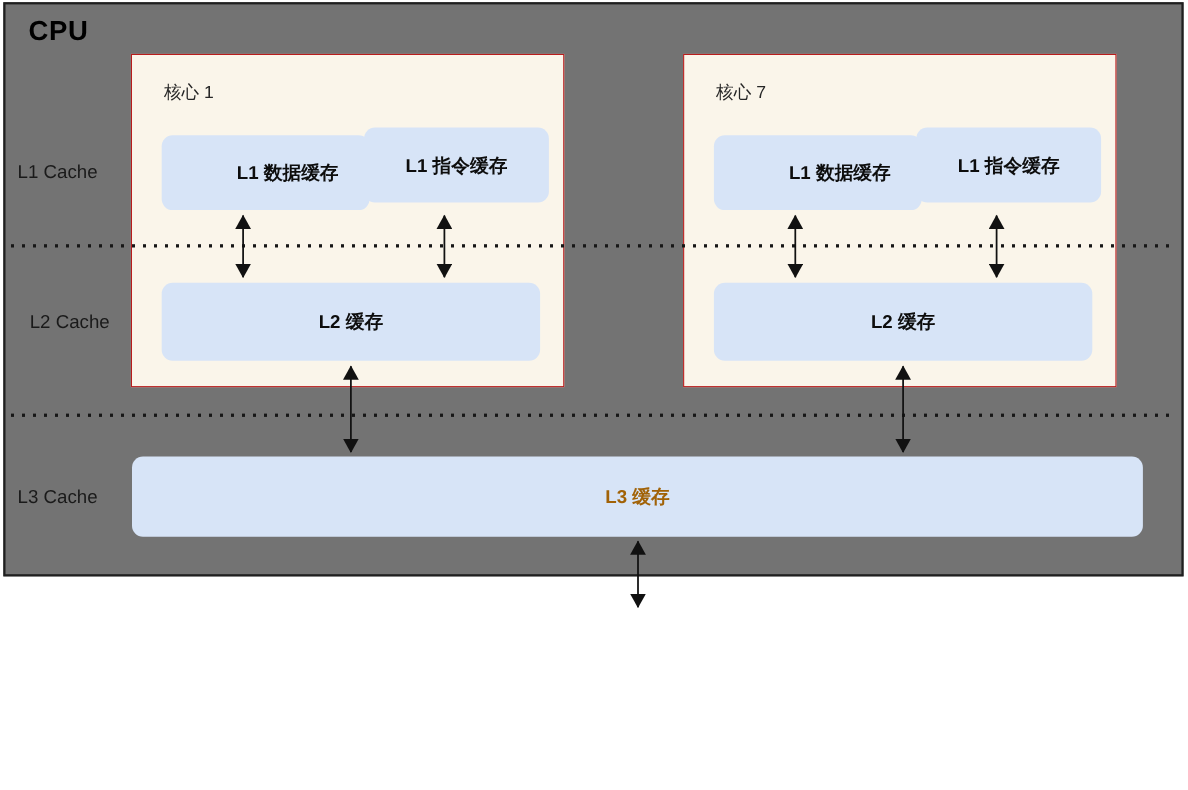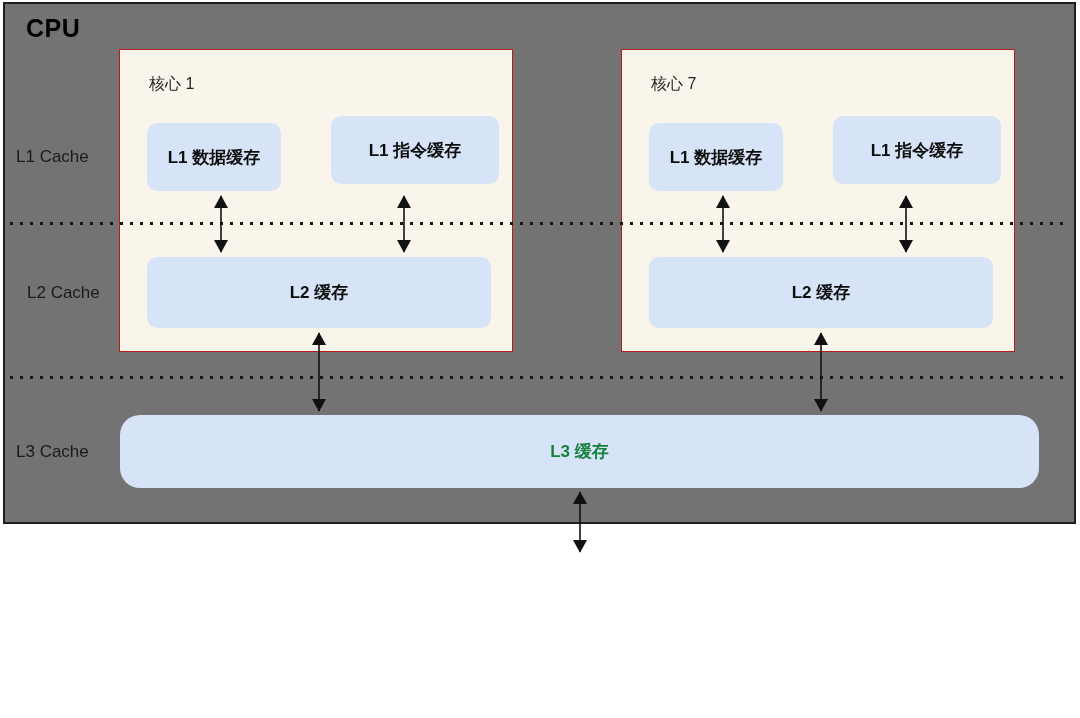--- a/index.html
+++ b/index.html
@@ -36,28 +36,28 @@
   .core.c1{left:119px}
   .core.c2{left:621px}
   .core-title{
     position:absolute;left:29px;top:24px;font-size:16px;color:#262626;
   }
   .cache-box{
     position:absolute;background:var(--cache-bg,#d7e4f7);border-radius:10px;
     display:flex;align-items:center;justify-content:center;
     font-size:17px;font-weight:bold;color:#0d0d0d;
   }
-  .l1-data{left:27px;top:73px;width:134px;height:68px;}
+  .l1-data{left:27px;top:73px;width:149px;height:68px;padding-left:40px;}
   .l1-instr{left:211px;top:66px;width:168px;height:68px;}
   .l2{left:27px;top:207px;width:344px;height:71px;}
   .l3-box{
     position:absolute;left:120px;top:415px;width:919px;height:73px;
-    background:var(--cache-bg,#d7e4f7);border-radius:20px;
+    background:var(--cache-bg,#d7e4f7);border-radius:10px;
     display:flex;align-items:center;justify-content:center;
-    font-size:17px;font-weight:bold;color:#15803d;
+    font-size:17px;font-weight:bold;color:#a16207;
   }
   .memory-box{
     position:absolute;left:123px;top:556px;width:900px;height:158px;
     background:var(--memory-bg,#fccb97);border-radius:18px;
     display:flex;align-items:center;justify-content:center;
     font-size:17px;font-weight:bold;color:#0d0d0d;
   }
   .arrows{position:absolute;left:0;top:0;pointer-events:none;}
 </style>
 </head>

